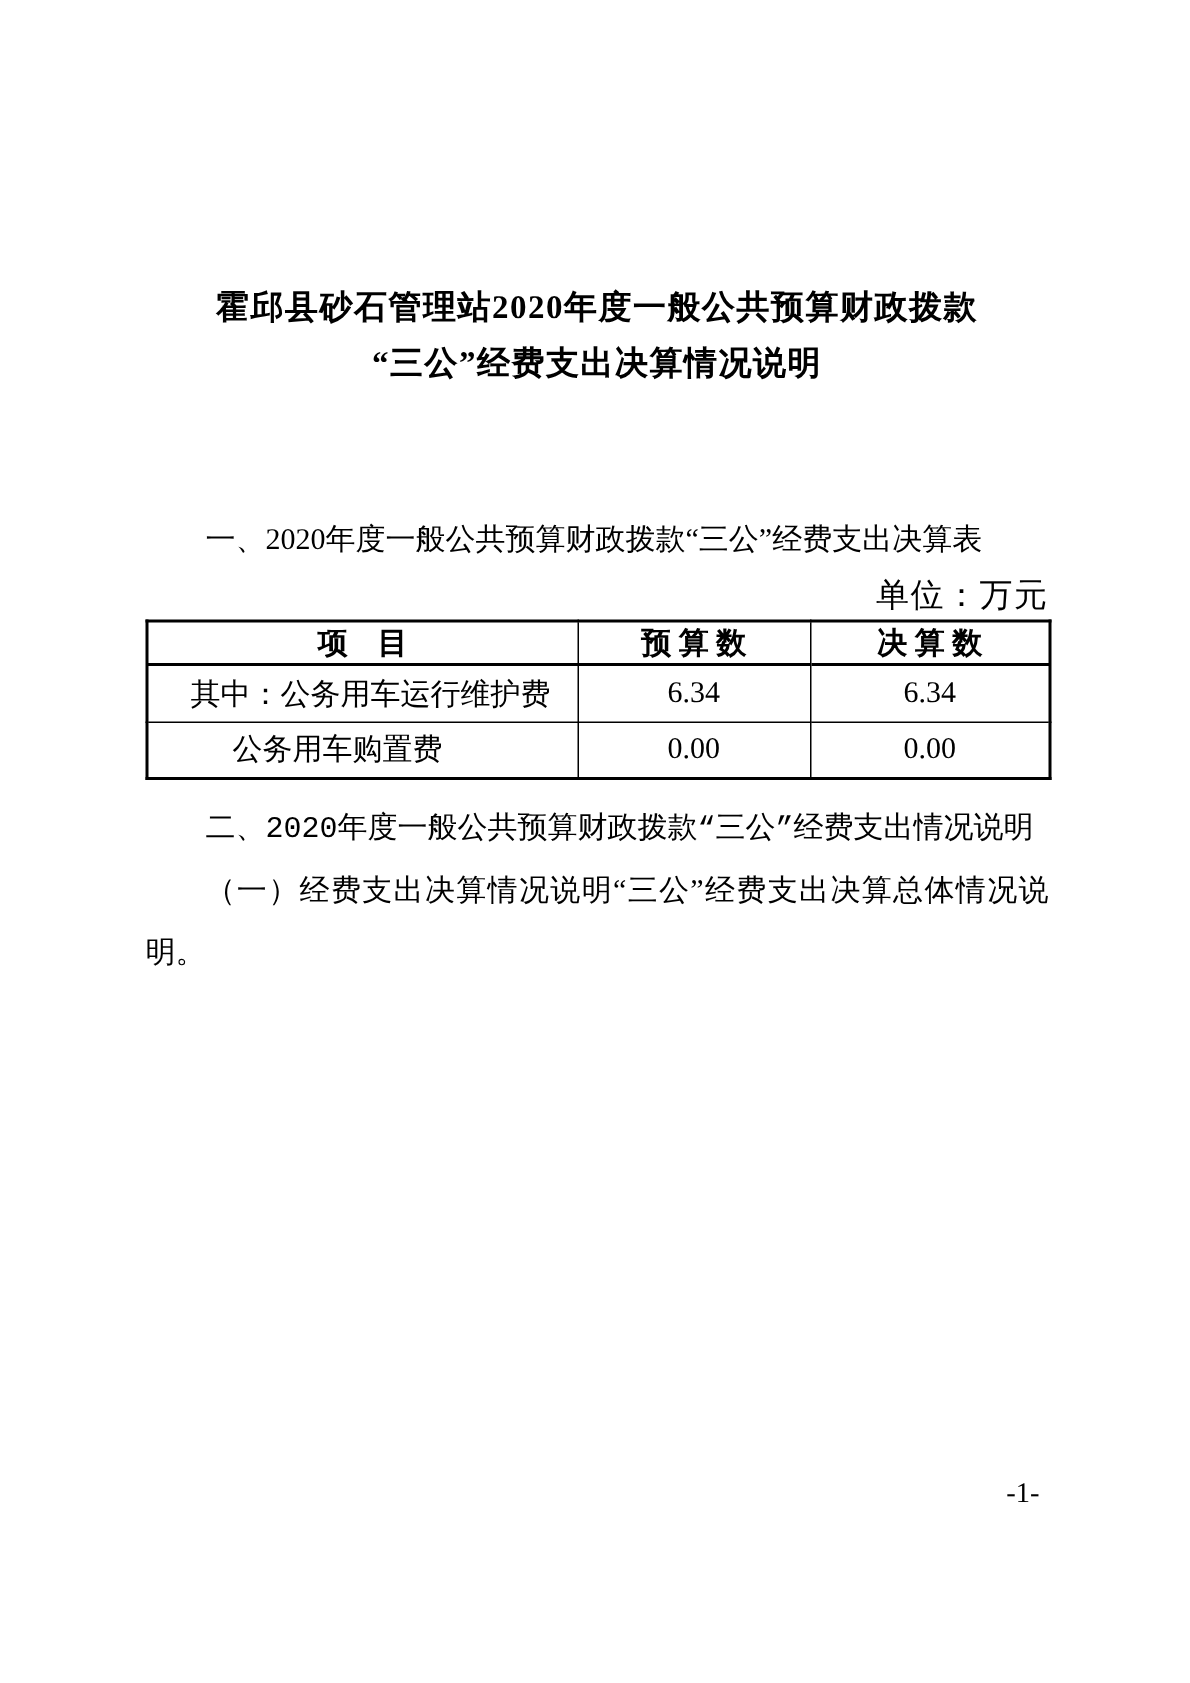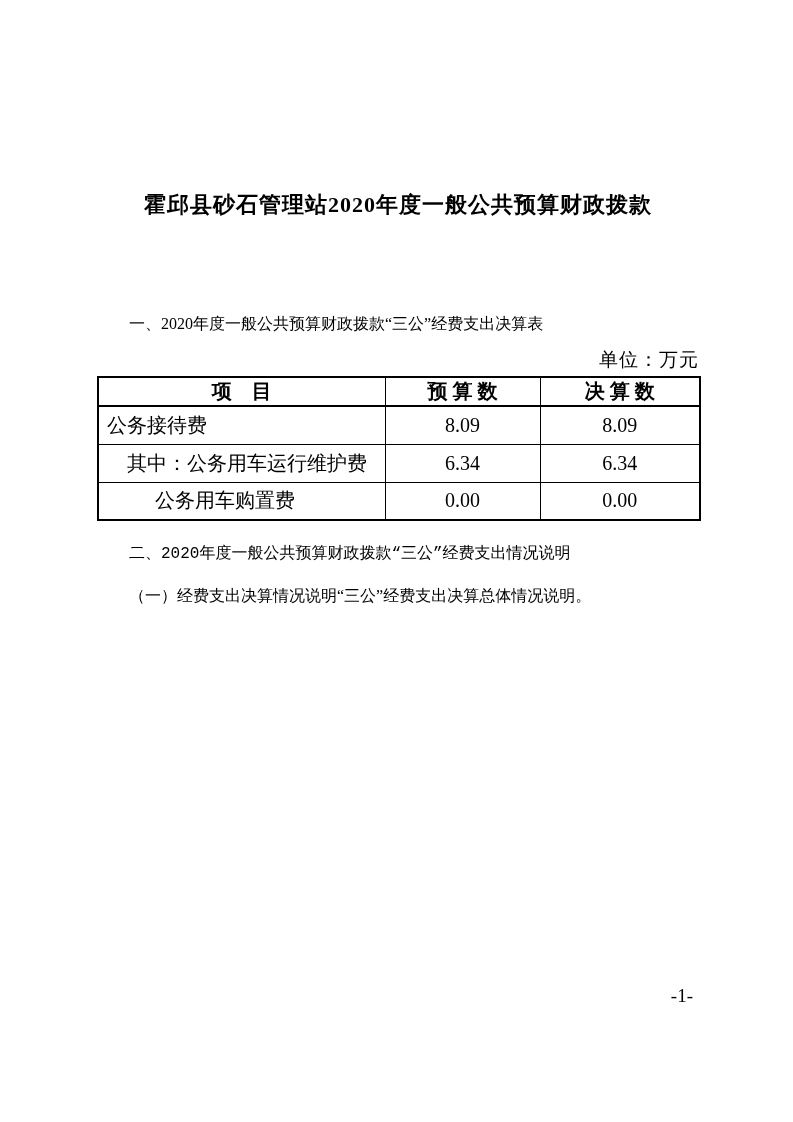--- a/index.html
+++ b/index.html
@@ -19,29 +19,29 @@
     font-size: 22px;
     font-weight: bold;
     text-align: center;
     line-height: 37px;
     margin-bottom: 80px;
     letter-spacing: 1px;
   }
   .title-line { display: block; }
 
   .para {
-    font-size: 16px;
+    font-size: 20px;
     line-height: 41px;
     text-align: justify;
   }
   .indent { text-indent: 2em; }
   .justify-last { text-align-last: justify; }
 
   .unit-label {
-    font-size: 19px;
+    font-size: 22px;
     line-height: 28px;
     text-align: right;
     margin: 2px 0 2px 0;
     letter-spacing: 1px;
   }
 
   table.expense-table {
     width: 602px;
     border-collapse: collapse;
     table-layout: fixed;
@@ -76,45 +76,41 @@
   }
 </style>
 </head>
 <body>
 
 <div class="page">
   <div class="content">
 
     <h1 class="title">
       <span class="title-line">霍邱县砂石管理站2020年度一般公共预算财政拨款</span>
+      <span class="title-line">“三公”经费支出决算情况说明</span>
     </h1>
 
     <p class="para indent">一、2020年度一般公共预算财政拨款“三公”经费支出决算表</p>
 
     <div class="unit-label">单位：万元</div>
 
     <table class="expense-table">
       <colgroup>
         <col style="width:287px">
         <col style="width:155px">
         <col style="width:160px">
       </colgroup>
       <thead>
         <tr>
           <th>项　目</th>
           <th>预 算 数</th>
           <th>决 算 数</th>
         </tr>
       </thead>
       <tbody>
-        <tr>
-          <td class="cell-item">公务接待费</td>
-          <td class="cell-num">8.09</td>
-          <td class="cell-num">8.09</td>
-        </tr>
         <tr>
           <td class="cell-item pad1">其中：公务用车运行维护费</td>
           <td class="cell-num">6.34</td>
           <td class="cell-num">6.34</td>
         </tr>
         <tr>
           <td class="cell-item pad2">公务用车购置费</td>
           <td class="cell-num">0.00</td>
           <td class="cell-num">0.00</td>
         </tr>

